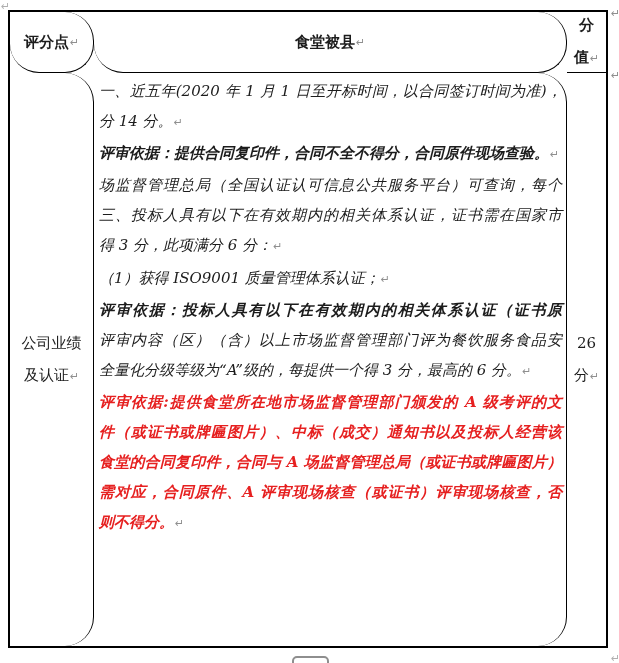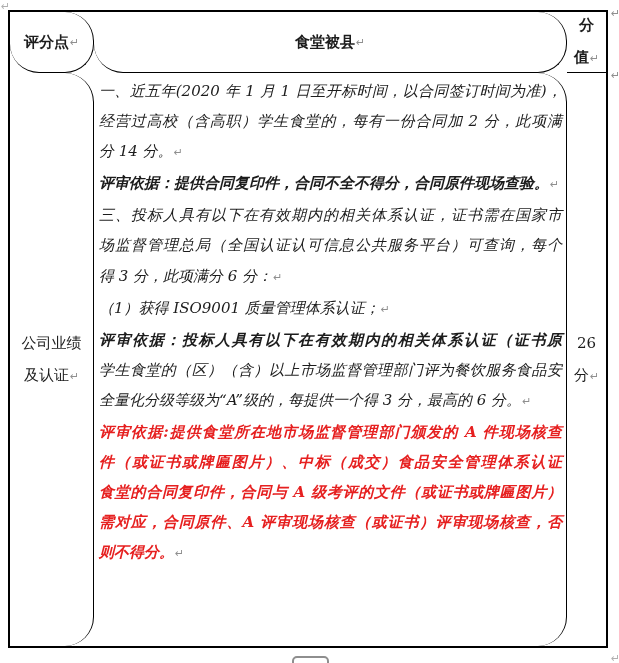--- a/index.html
+++ b/index.html
@@ -102,45 +102,44 @@
     <div class="sline"><span>值</span><span class="pc">↵</span></div>
   </div>
 
   <div class="cell vcell stack rb">
     <div class="sline">公司业绩</div>
     <div class="sline"><span>及认证</span><span class="pc">↵</span></div>
   </div>
   <div class="cell content rb">
       <div class="para p-normal">
         <div class="line">一、近五年(2020 年 1 月 1 日至开标时间，以合同签订时间为准)，</div>
-        <div class="line">经营过高校（含高职）学生食堂的，每有一份合同加 2 分，此项满</div>
         <div class="line last">分 14 分。<span class="pc">↵</span></div>
       </div>
       <div class="para p-bold">
         <div class="line last">评审依据：提供合同复印件，合同不全不得分，合同原件现场查验。<span class="pc">↵</span></div>
       </div>
       <div class="para p-normal">
+        <div class="line">场监督管理总局（全国认证认可信息公共服务平台）可查询，每个</div>
         <div class="line">三、投标人具有以下在有效期内的相关体系认证，证书需在国家市</div>
-        <div class="line">场监督管理总局（全国认证认可信息公共服务平台）可查询，每个</div>
         <div class="line last">得 3 分，此项满分 6 分：<span class="pc">↵</span></div>
       </div>
       <div class="para p-normal">
         <div class="line last">（1）获得 ISO9001 质量管理体系认证；<span class="pc">↵</span></div>
       </div>
       <div class="para p-bold">
         <div class="line">评审依据：投标人具有以下在有效期内的相关体系认证（证书原</div>
       </div>
       <div class="para p-normal">
-        <div class="line">学生食堂的（区）（含）以上市场监督管理部门评为餐饮服务食品安</div>
+        <div class="line">评审内容（区）（含）以上市场监督管理部门评为餐饮服务食品安</div>
         <div class="line last">全量化分级等级为“A”级的，每提供一个得 3 分，最高的 6 分。<span class="pc">↵</span></div>
       </div>
       <div class="para p-red-bold">
-        <div class="line">评审依据:提供食堂所在地市场监督管理部门颁发的 A 件现场核查</div>
-        <div class="line">件（或证书或牌匾图片）、中标（成交）食品安全管理体系认证</div>
-        <div class="line">食堂的合同复印件，合同与 A 级考评的文件（或证书或牌匾图片）</div>
+        <div class="line">评审依据:提供食堂所在地市场监督管理部门颁发的 A 级考评的文</div>
+        <div class="line">件（或证书或牌匾图片）、中标（成交）通知书以及投标人经营该</div>
+        <div class="line">食堂的合同复印件，合同与 A 场监督管理总局（或证书或牌匾图片）</div>
         <div class="line">需对应，合同原件、A 评审现场核查（或证书）评审现场核查，否</div>
         <div class="line last">则不得分。<span class="pc">↵</span></div>
       </div>
     </div>
   <div class="cell vcell stack">
     <div class="sline">26</div>
     <div class="sline"><span>分</span><span class="pc">↵</span></div>
   </div>
 </div>
 

